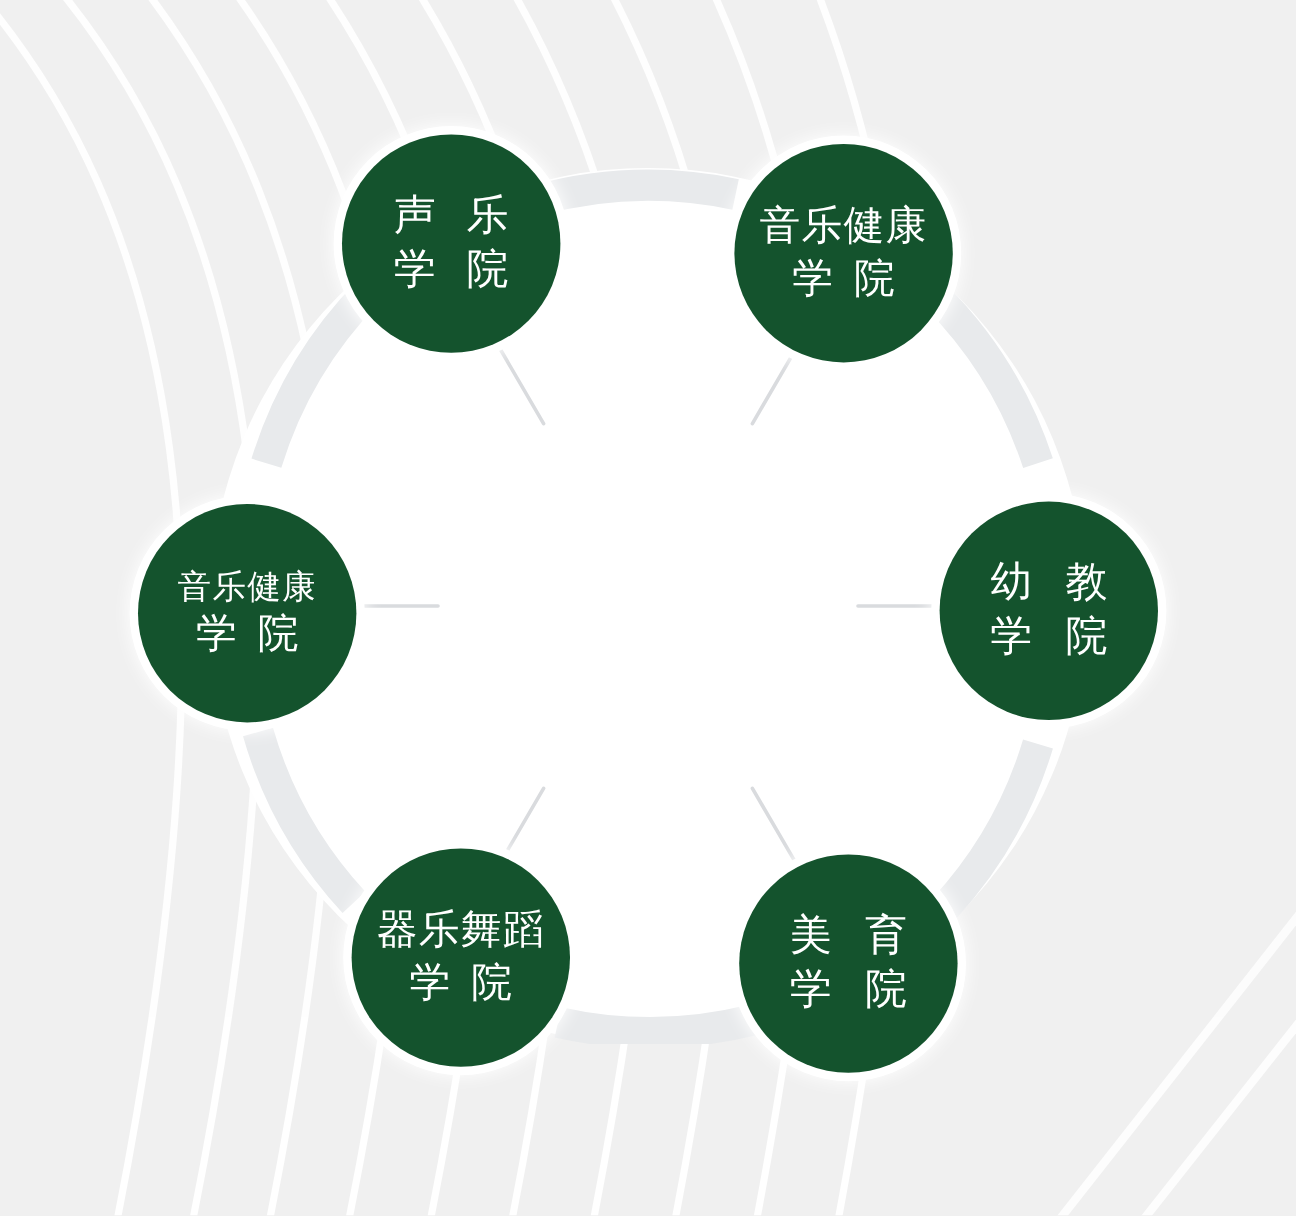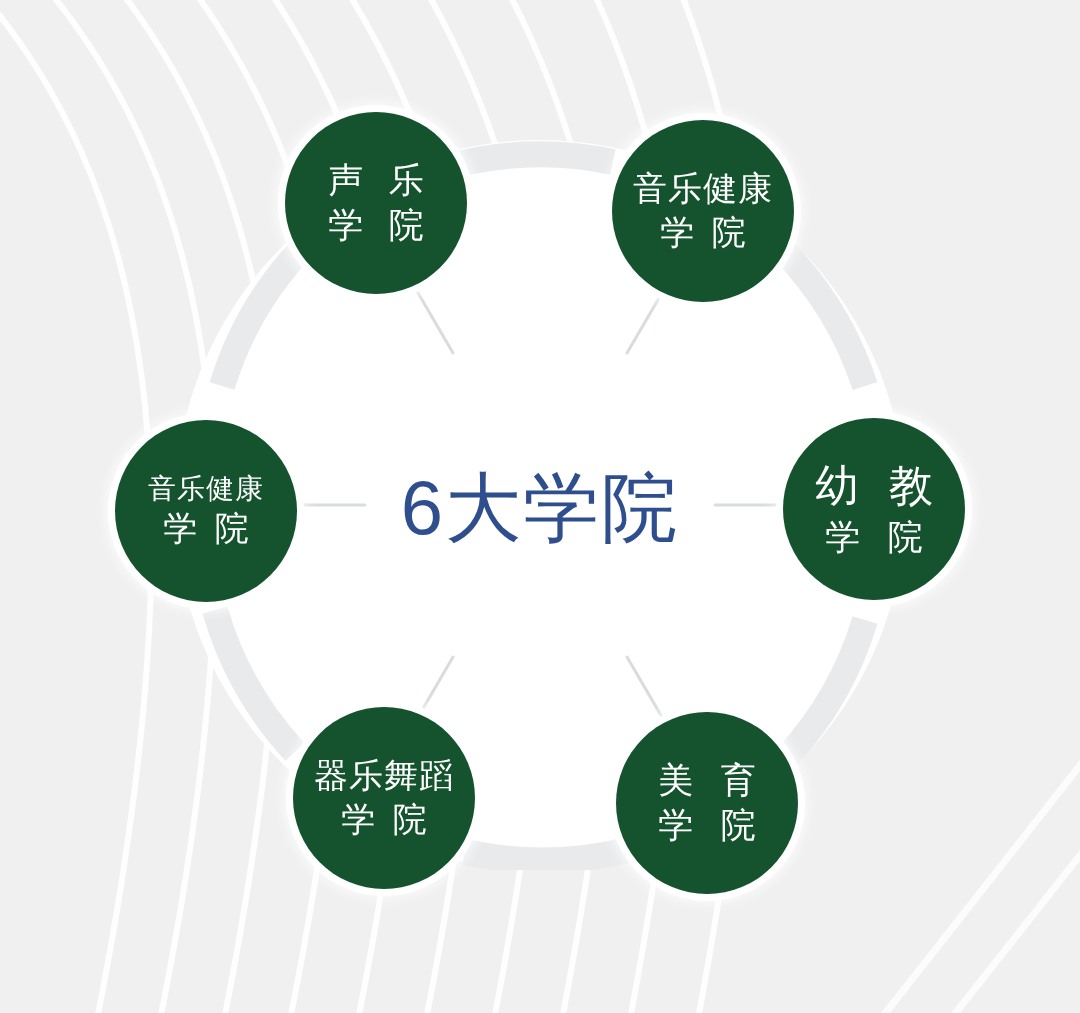--- a/index.html
+++ b/index.html
@@ -84,21 +84,21 @@
 
   
   #node-0 { left:285px; top:112px;  width:182px; height:182px; }
   #node-0 .l1, #node-0 .l2 { font-size:35px; letter-spacing:8px; text-indent:8px; }
 
   #node-1 { left:612px; top:120px;  width:182px; height:182px; }
   #node-1 .l1 { font-size:34px; }
   #node-1 .l2 { font-size:34px; letter-spacing:4px; text-indent:4px; }
 
   #node-2 { left:783px; top:418px;  width:182px; height:182px; }
-  #node-2 .l1 { font-size:44px; letter-spacing:9px; text-indent:9px; }
+  #node-2 .l1 { font-size:35px; letter-spacing:9px; text-indent:9px; }
   #node-2 .l2 { font-size:35px; letter-spacing:9px; text-indent:9px; }
 
   #node-3 { left:616px; top:712px;  width:182px; height:182px; }
   #node-3 .l1 { font-size:35px; letter-spacing:9px; text-indent:9px; }
   #node-3 .l2 { font-size:35px; letter-spacing:9px; text-indent:9px; }
 
   #node-4 { left:293px; top:707px;  width:182px; height:182px; }
   #node-4 .l1 { font-size:34px; }
   #node-4 .l2 { font-size:34px; letter-spacing:4px; text-indent:4px; }
 
@@ -160,21 +160,20 @@
 
         <line x1="278" y1="517" x2="225" y2="608"></line>
 
         <line x1="278" y1="213" x2="225" y2="122"></line>
 
         <line x1="452" y1="213" x2="505" y2="122"></line>
       </g>
     </svg>
 
     <div id="center-label">
-      <span class="line-b">6大学院</span>
     </div>
   </div>
 
   <div class="node" id="node-0">
     <span class="l1">声 乐</span>
     <span class="l2">学 院</span>
   </div>
 
   <div class="node" id="node-1">
     <span class="l1">音乐健康</span>

